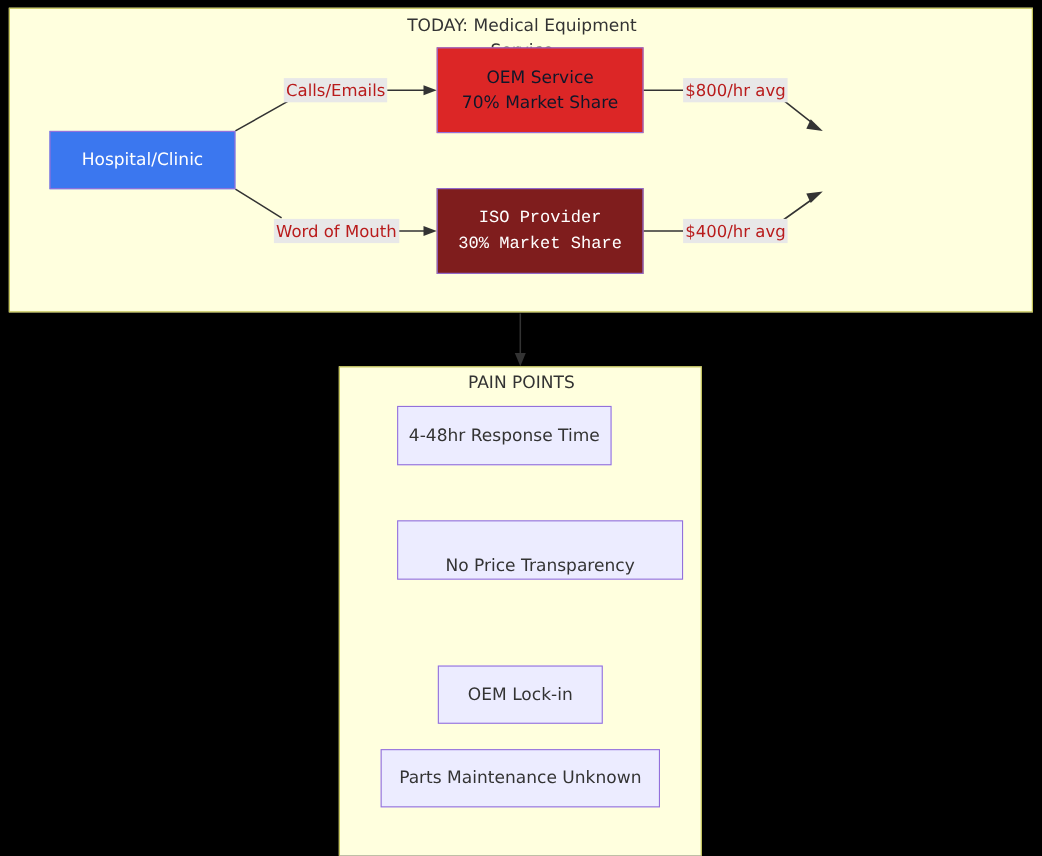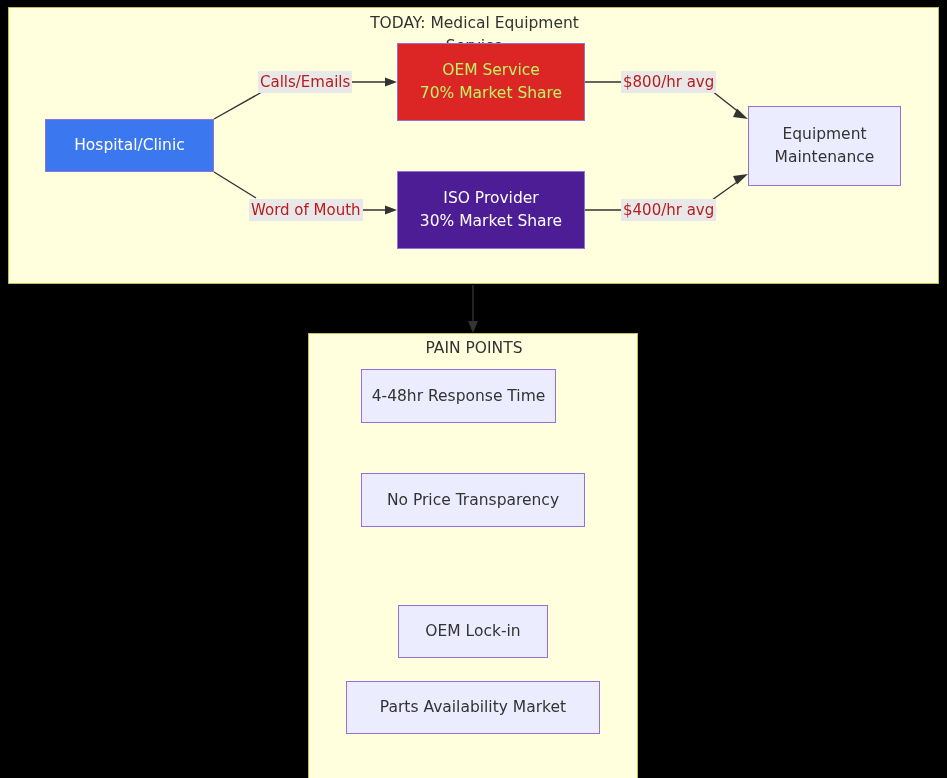--- a/index.html
+++ b/index.html
@@ -74,30 +74,30 @@
     align-items: center;
     justify-content: center;
     text-align: center;
     font-size: 15.5px;
     line-height: 23px;
     color: #333333;
     z-index: 5;
   }
   .node.lavender { background: #ececff; }
   .node.blue  { background: #3b77ef; color: #ffffff; }
-  .node.red   { background: #dc2626; color: #bef264; }
-  .node.green { background: #4c1d95; color: #ffffff; }
+  .node.red   { background: #dc2626; color: #0f172a; }
+  .node.green { background: #7f1d1d; color: #ffffff; font-family: Liberation Mono, monospace; }
 
   #node-hospital { left: 45px;  top: 119px; width: 169px; height: 53px; }
   #node-oem      { left: 397px; top: 43px;  width: 188px; height: 78px; }
   #node-iso      { left: 397px; top: 171px; width: 188px; height: 78px; }
   #node-equip    { left: 748px; top: 106px; width: 153px; height: 80px; }
 
   #node-response { left: 361px; top: 369px; width: 195px; height: 54px; }
-  #node-price    { left: 361px; top: 473px; width: 224px; height: 54px; }
+  #node-price    { left: 361px; top: 473px; width: 260px; height: 54px; justify-content: flex-end; }
   #node-lockin   { left: 398px; top: 577px; width: 150px; height: 53px; margin-top: 28px; }
   #node-parts    { left: 346px; top: 681px; width: 254px; height: 53px; }
 
   
   .edge-label {
     position: absolute;
     background: #e8e8e8;
     color: #b91c1c;
     font-size: 15px;
     line-height: 20px;
@@ -165,24 +165,20 @@
   <div class="node red" id="node-oem">
     <span>OEM Service</span>
     <span>70% Market Share</span>
   </div>
 
   <div class="node green" id="node-iso">
     <span>ISO Provider</span>
     <span>30% Market Share</span>
   </div>
 
-  <div class="node lavender" id="node-equip">
-    <span>Equipment</span>
-    <span>Maintenance</span>
-  </div>
 
   <div class="edge-label" id="label-calls">Calls/Emails</div>
   <div class="edge-label" id="label-word">Word of Mouth</div>
   <div class="edge-label" id="label-800">$800/hr avg</div>
   <div class="edge-label" id="label-400">$400/hr avg</div>
 
   <div class="subgraph" id="pain-subgraph">
     <div class="subgraph-title" id="pain-title">PAIN POINTS</div>
   </div>
 
@@ -192,16 +188,16 @@
 
   <div class="node lavender" id="node-price">
     <span>No Price Transparency</span>
   </div>
 
   <div class="node lavender" id="node-lockin">
     <span>OEM Lock-in</span>
   </div>
 
   <div class="node lavender" id="node-parts">
-    <span>Parts Availability Market</span>
+    <span>Parts Maintenance Unknown</span>
   </div>
 
 </div>
 
 </body></html>

